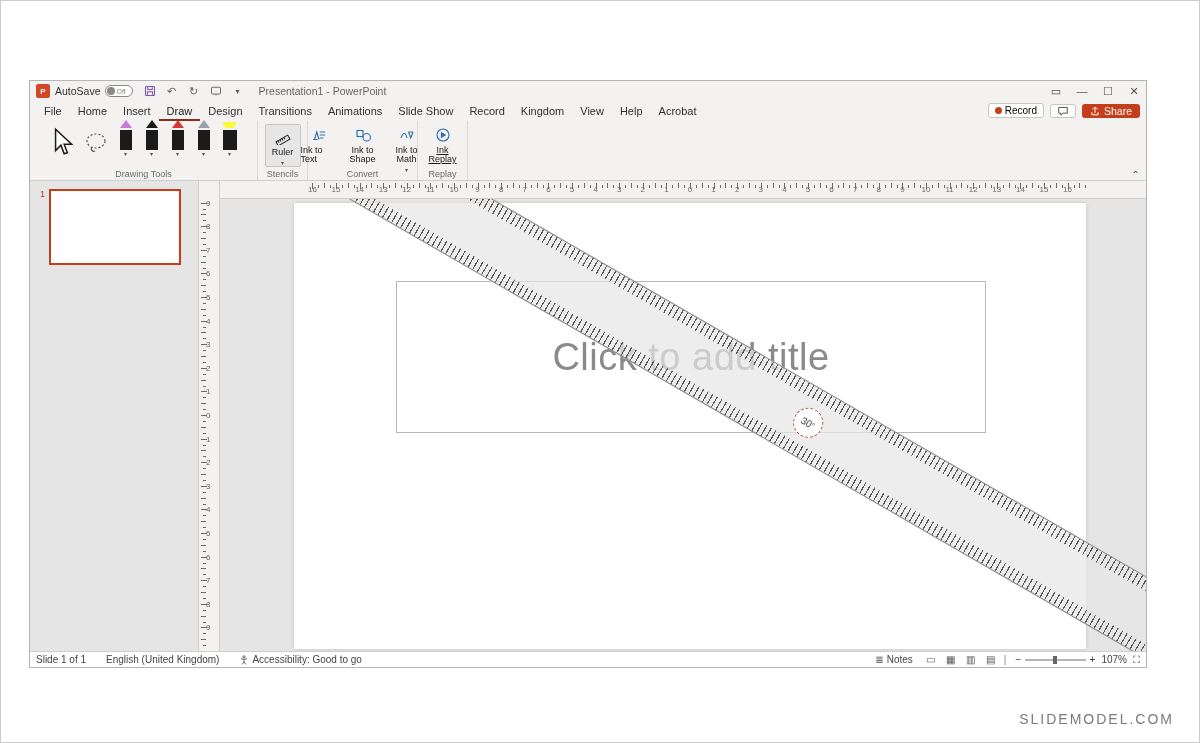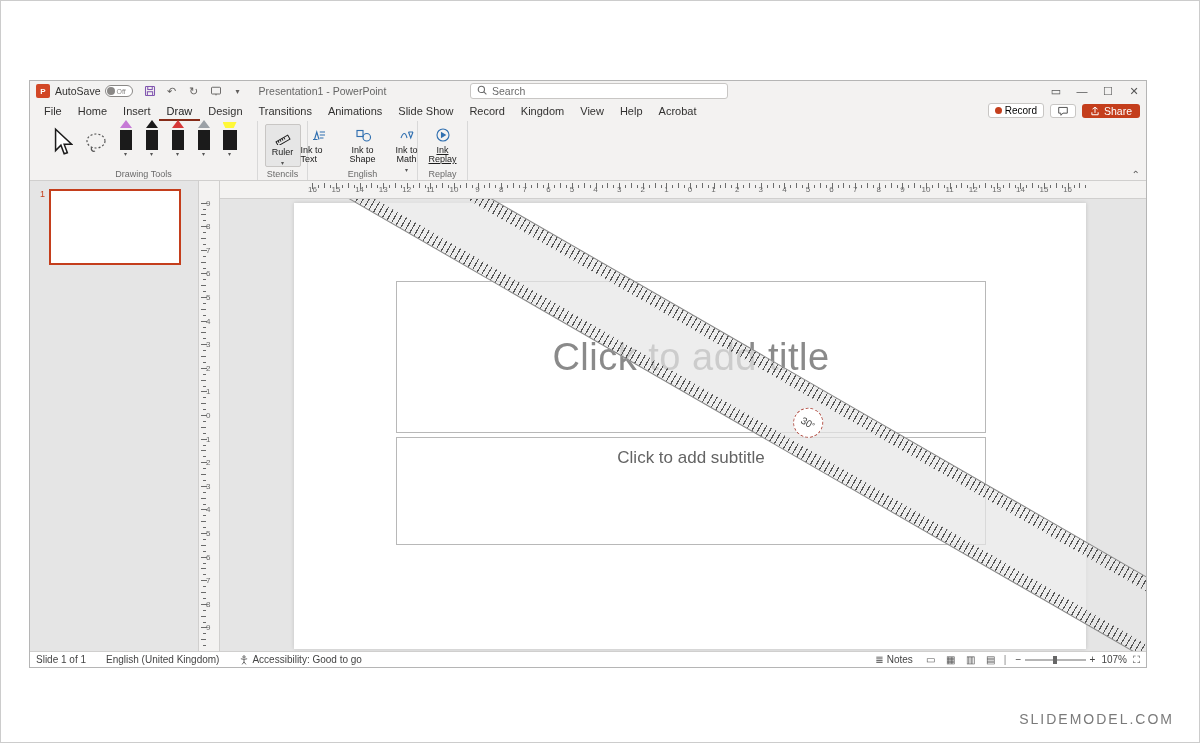--- a/index.html
+++ b/index.html
@@ -114,29 +114,20 @@
       <div class="qat-icon">↻</div>
       <div class="qat-icon">
         <svg viewBox="0 0 16 16" width="12" height="12" fill="none" stroke="#605e5c" stroke-width="1.2">
             <rect x="2" y="3" width="12" height="9" rx="1"></rect>
             <line x1="7" y1="13" x2="9" y2="13"></line>
           </svg>
       </div>
       <div class="qat-icon" style="font-size:8px;">▾</div>
     </div>
     <div class="doc-title">Presentation1 - PowerPoint</div>
-    <div class="search-box">
-      <span>
-        <svg width="10" height="10" viewBox="0 0 16 16" fill="none" stroke="#6b6b6b" stroke-width="1.8">
-            <circle cx="7" cy="7" r="5"></circle>
-            <line x1="11" y1="11" x2="15" y2="15"></line>
-          </svg>
-      </span>
-      <span>Search</span>
-    </div>
     <div class="wnd-ctrls">
       <span>▭</span>
       <span>—</span>
       <span>☐</span>
       <span>✕</span>
     </div>
   </div>
 
   <div class="tabs" id="tabs">
       <div class="tab">File</div>
@@ -260,21 +251,21 @@
           <span style="text-align:center;line-height:1;">Ink to Shape</span>
         </div>
         <div class="big-btn">
           <svg viewBox="0 0 24 24" fill="none" stroke="#2f6fb0" stroke-width="1.5">
               <path d="M4 16c3-8 6-8 8 0M14 8l6 0M14 8l3 8 3-8"></path>
             </svg>
           <span style="text-align:center;line-height:1;">Ink to Math</span>
           <span class="pen-caret">▾</span>
         </div>
       </div>
-      <div class="label">English</div>
+      <div class="label">Convert</div>
     </div>
 
     <div class="ribbon-group" style="width:50px">
       <div class="items">
         <div class="big-btn">
           <svg viewBox="0 0 24 24" fill="none" stroke="#2f6fb0" stroke-width="1.5">
               <circle cx="12" cy="12" r="8"></circle>
               <path d="M10 9l5 3-5 3z" fill="#2f6fb0"></path>
             </svg>
           <span style="text-align:center;line-height:1;text-decoration:underline;">Ink Replay</span>
@@ -559,23 +550,20 @@
             <div class="tick" style="left: 853.5px; top: 4px; width: 1px; height: 3px;"></div>
             <div class="tick" style="left: 859.4px; top: 2px; width: 1px; height: 5px;"></div>
             <div class="tick" style="left: 865.3px; top: 4px; width: 1px; height: 3px;"></div>
           </div>
       </div>
       <div class="slide-stage">
         <div class="slide">
           <div class="title-ph">
             <span>Click to add title</span>
           </div>
-          <div class="sub-ph">
-            <span>Click to add subtitle</span>
-          </div>
         </div>
 
         <div class="diag-ruler">
           <div class="ticks-top"></div>
           <div class="ticks-bot"></div>
           <div class="angle">
               <span>30</span>
               <span style="font-size:8px;">°</span>
             </div>
         </div>

